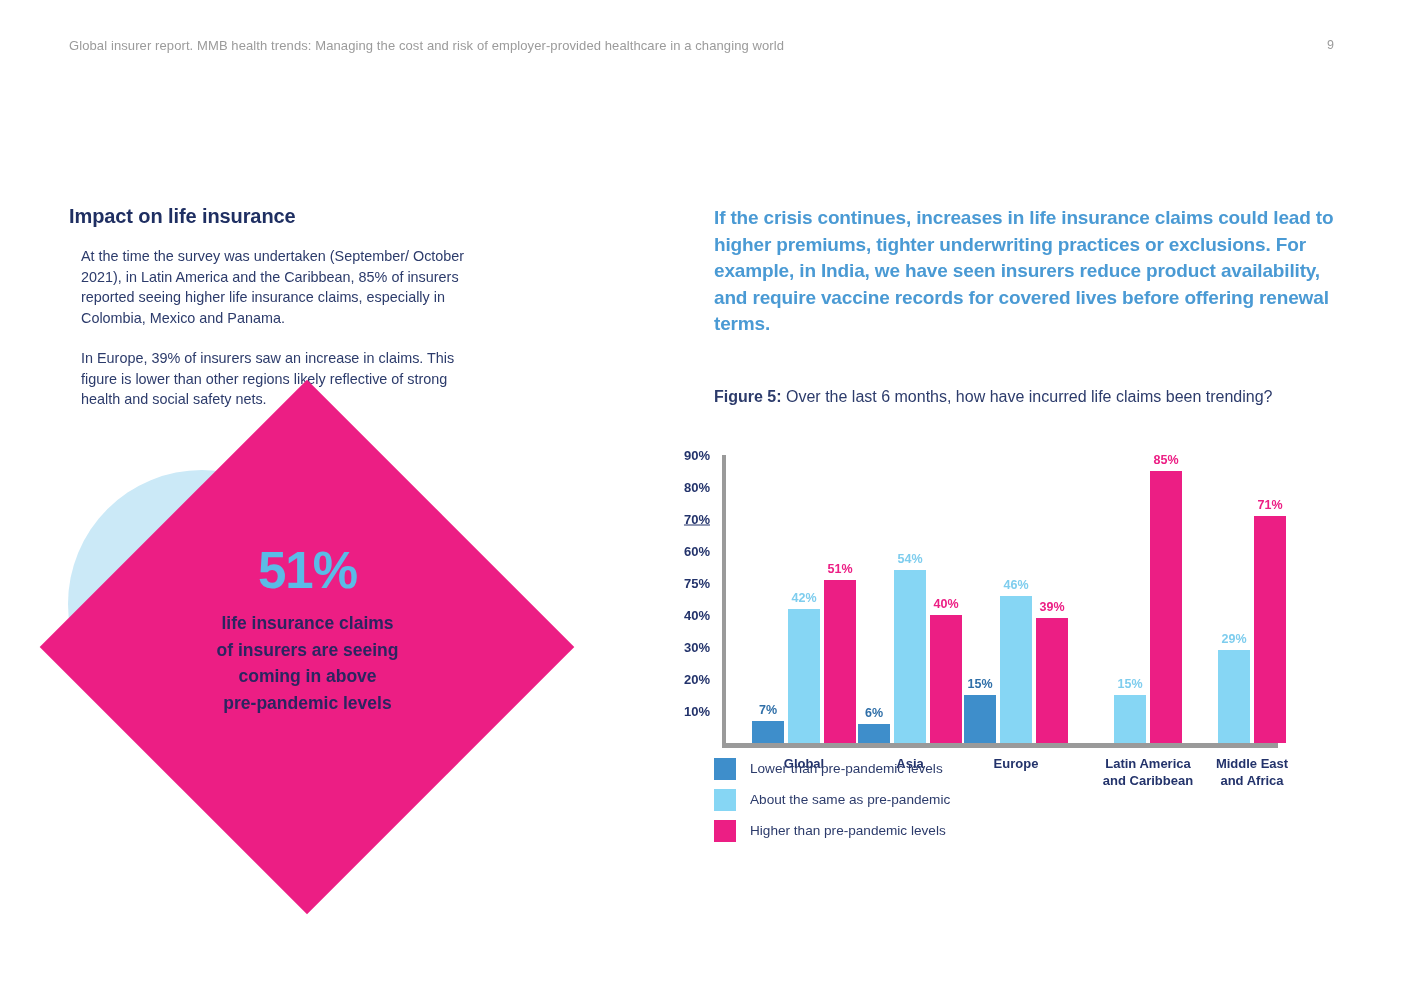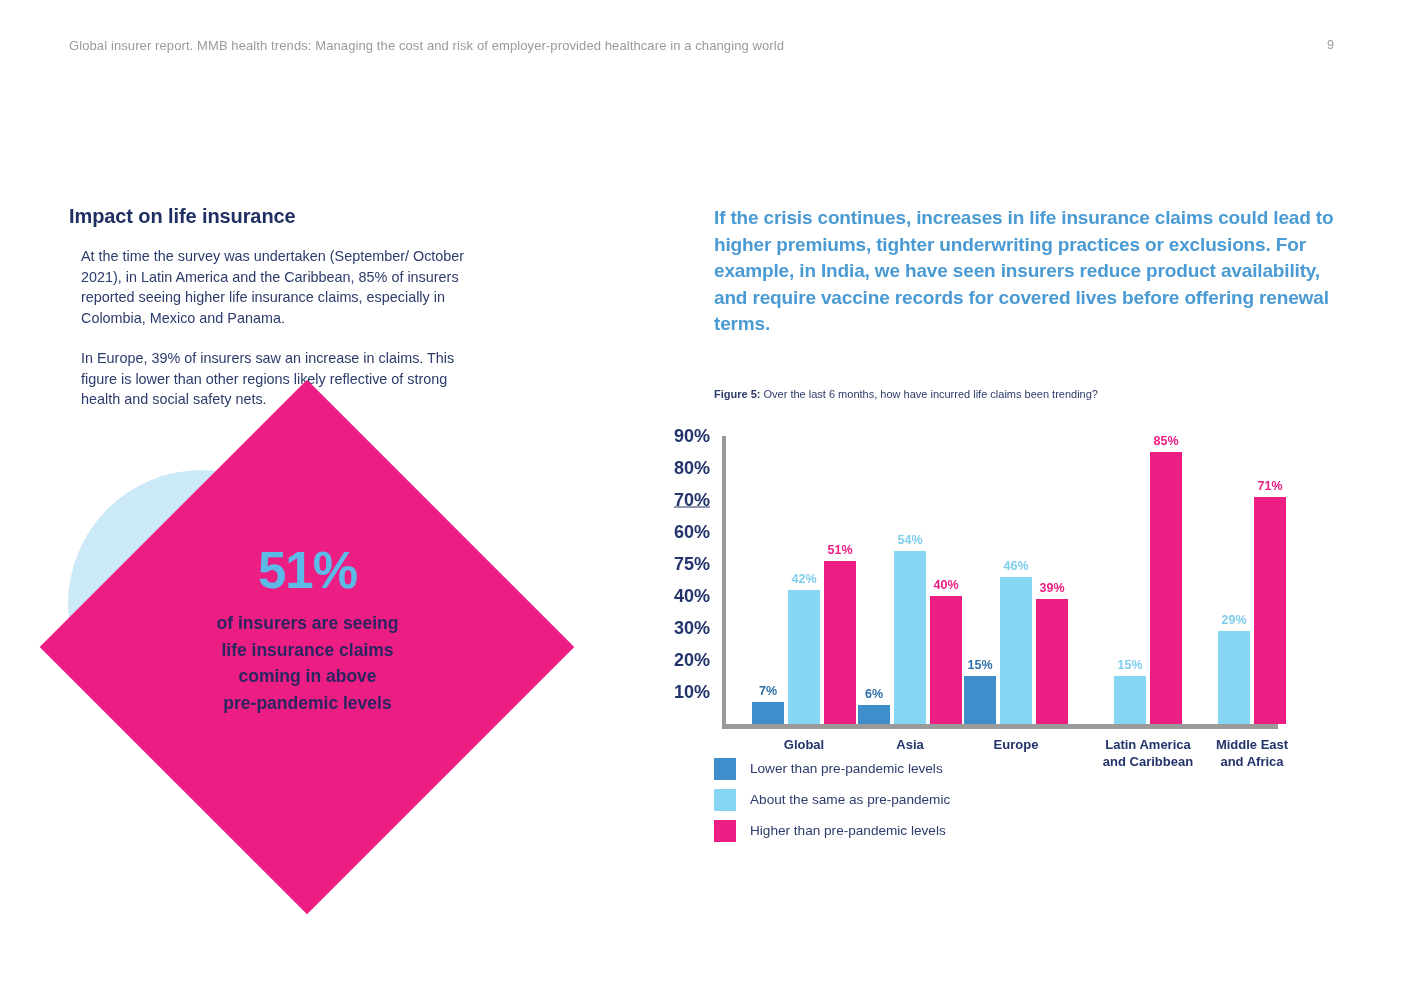--- a/index.html
+++ b/index.html
@@ -135,23 +135,23 @@
   }
 
   
   .figure {
     position: absolute;
     left: 714px;
     top: 388px;
     width: 620px;
   }
   .figure-caption {
-    font-size: 11px;
+    font-size: 16px;
     color: #2c3b6b;
-    margin: 0 0 14px 0;
+    margin: 0 0 27px 0;
     white-space: nowrap;
   }
   .figure-caption b { font-weight: bold; }
 
   .chart {
     position: relative;
     width: 580px;
     height: 300px;
     margin-top: 4px;
   }
@@ -170,21 +170,21 @@
     top: 310px;
     width: 556px;
     height: 5px;
     background: #9a9a9a;
   }
   .y-tick {
     position: absolute;
     right: 584px;
     width: 60px;
     text-align: right;
-    font-size: 18px;
+    font-size: 13px;
     font-weight: bold;
     color: #23336b;
     transform: translateY(-50%);
   }
 
   .plot {
     position: absolute;
     left: 12px;
     top: 22px;
     width: 552px;
@@ -269,22 +269,22 @@
     <p class="body-par">At the time the survey was undertaken (September/ October 2021), in Latin America and the Caribbean, 85% of insurers reported seeing higher life insurance claims, especially in Colombia, Mexico and Panama.</p>
     <p class="body-par">In Europe, 39% of insurers saw an increase in claims. This figure is lower than other regions likely reflective of strong health and social safety nets.</p>
   </div>
 
   <div class="callout-wrap">
     <div class="callout-circle"></div>
     <div class="callout-diamond"></div>
     <div class="callout-text">
       <div class="callout-big">51%</div>
       <div class="callout-sub">
+        <div>life insurance claims</div>
         <div>of insurers are seeing</div>
-        <div>life insurance claims</div>
         <div>coming in above</div>
         <div>pre-pandemic levels</div>
       </div>
     </div>
   </div>
 
   <div class="right-col">
     <p class="pullquote">If the crisis continues, increases in life insurance claims could lead to higher premiums, tighter underwriting practices or exclusions. For example, in India, we have seen insurers reduce product availability, and require vaccine records for covered lives before offering renewal terms.</p>
   </div>
 

